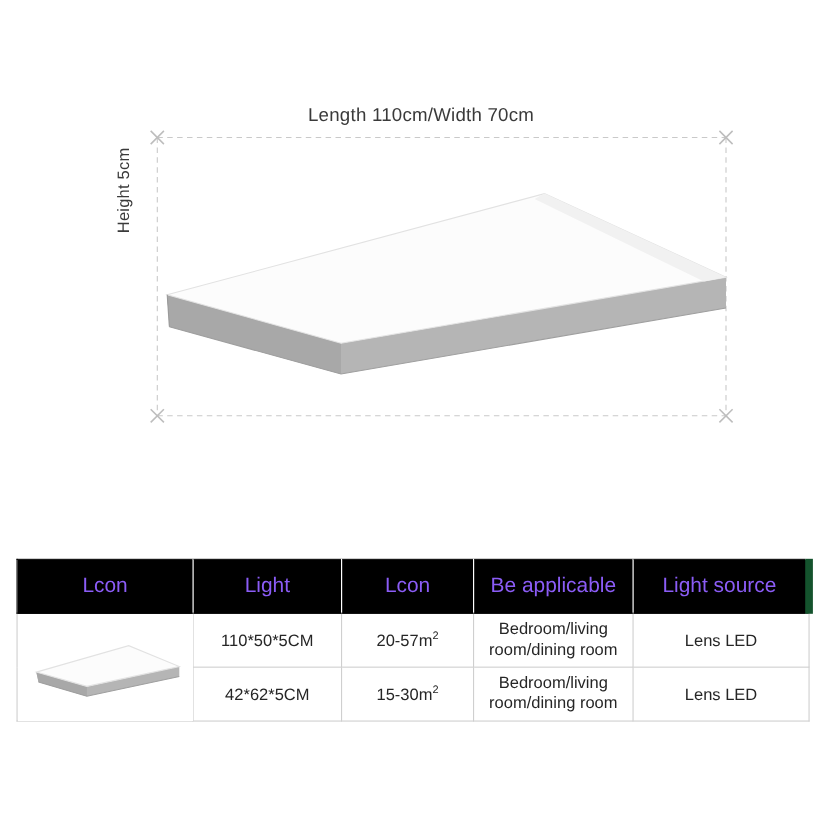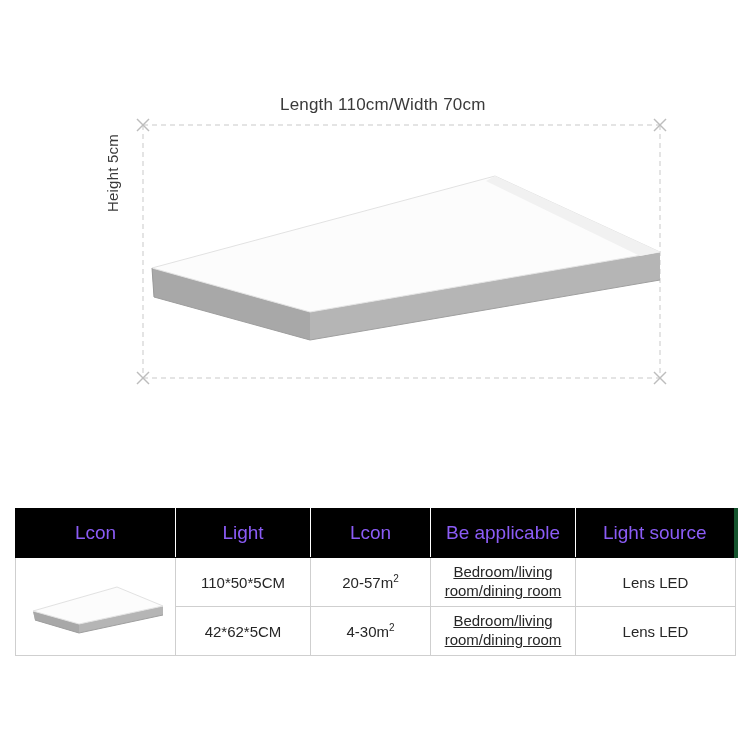--- a/index.html
+++ b/index.html
@@ -61,37 +61,36 @@
   }
   #spec-table thead th {
     background: #000000;
     color: #8b5cf6;
     height: 48px;
     font-size: 19px;
     border: 1px solid #000000;
     border-right: 1px solid #ffffff;
   }
   #spec-table thead th:last-child {
-    border-right: 4px solid #14532d;
+    border-right: 7px solid #14532d;
   }
   #spec-table tbody td {
     height: 48px;
     font-size: 15px;
     color: #262626;
     background: #ffffff;
   }
   .icon-cell {
     background: #ffffff !important;
     padding: 0;
     position: relative;
   }
   .two-line {
     line-height: 1.25;
     font-size: 14px;
-    text-decoration: underline;
   }
   sup.sq {
     font-size: 10px;
     vertical-align: super;
   }
   
   col.c-icon   { width: 160px; }
   col.c-size   { width: 135px; }
   col.c-space  { width: 120px; }
   col.c-apply  { width: 145px; }
@@ -185,21 +184,21 @@
       </td>
       <td class="two-line">
         <div>Bedroom/living</div>
         <div>room/dining room</div>
       </td>
       <td>Lens LED</td>
     </tr>
     <tr>
       <td>42*62*5CM</td>
       <td>
-        <span>4-30</span><span>m</span><sup class="sq">2</sup>
+        <span>15-30</span><span>m</span><sup class="sq">2</sup>
       </td>
       <td class="two-line">
         <div>Bedroom/living</div>
         <div>room/dining room</div>
       </td>
       <td>Lens LED</td>
     </tr>
   </tbody>
 </table>
 

